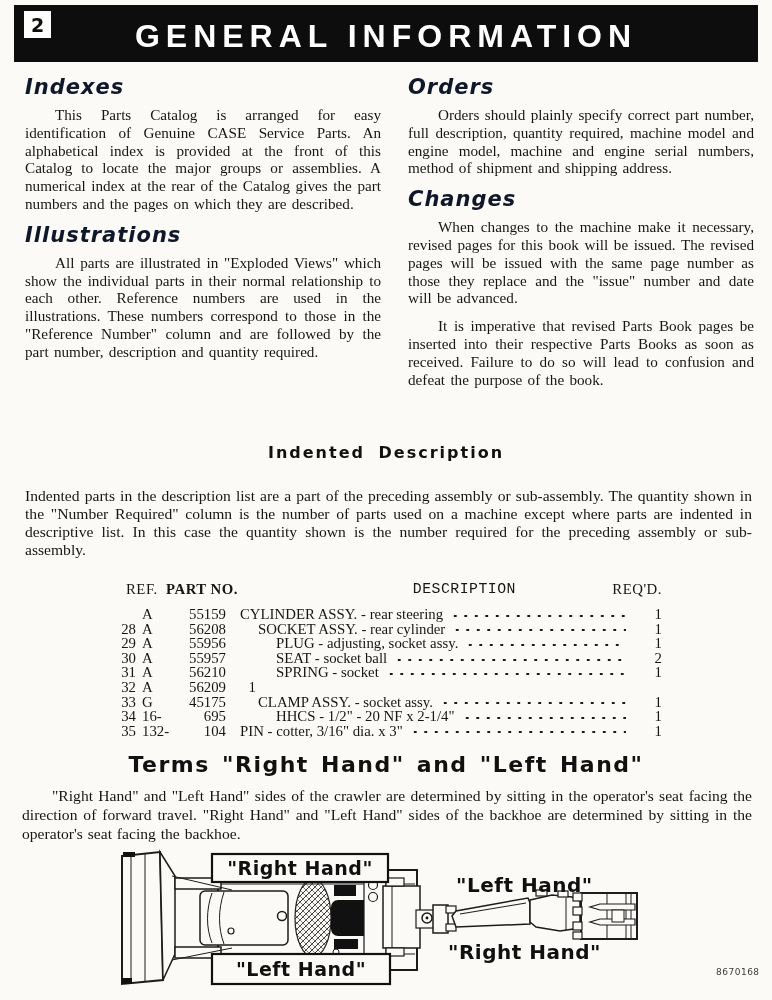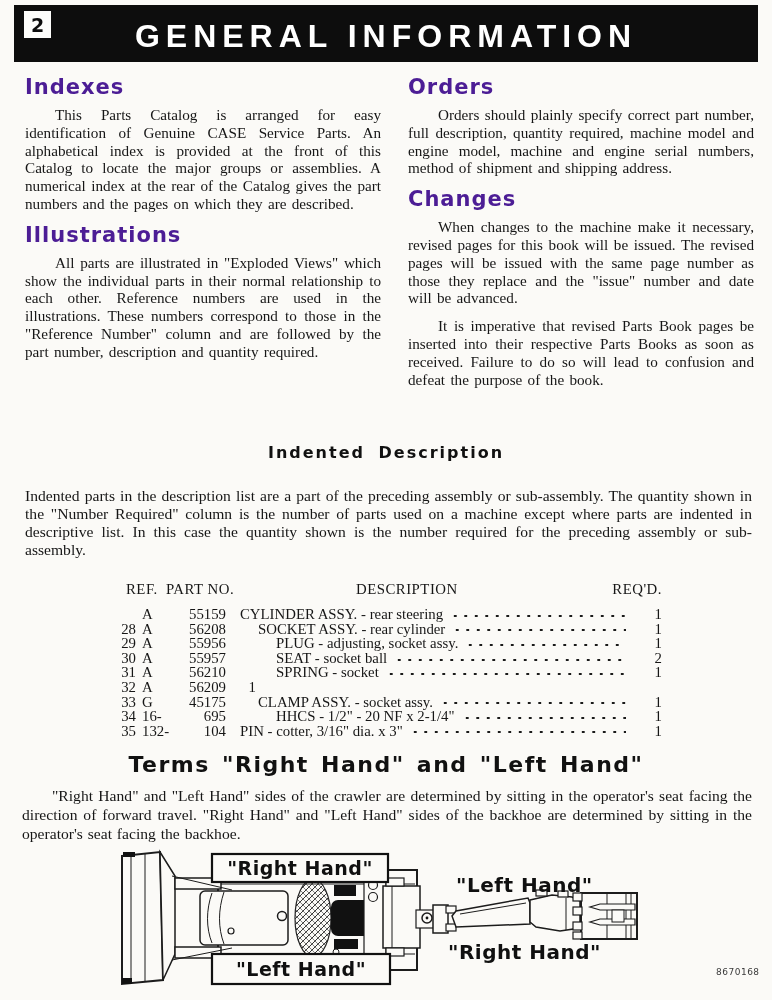--- a/index.html
+++ b/index.html
@@ -24,21 +24,21 @@
     font-family:"Liberation Sans",sans-serif;font-weight:bold;
     font-size:32px;letter-spacing:6px;line-height:62px;
   }
   
   .col{position:absolute;top:75px;}
   .col-left{left:25px;width:356px;}
   .col-right{left:408px;width:346px;}
   .col h2{
     margin:0 0 7px 0;
     font-family:"DejaVu Sans",sans-serif;font-weight:bold;
-    font-size:21px;line-height:24px;letter-spacing:1px;color:#4c1d95;
+    font-size:21px;line-height:24px;letter-spacing:1px;color:#0f172a;font-style:italic;
   }
   .col p{
     margin:0 0 10px 0;
     font-size:15.2px;line-height:17.8px;
     text-align:justify;text-indent:30px;word-spacing:1.5px;
   }
   
   .center-head{
     position:absolute;left:0;width:772px;text-align:center;
     font-family:"DejaVu Sans",sans-serif;font-weight:bold;color:#111;
@@ -51,22 +51,22 @@
   }
   .p-terms{
     position:absolute;left:22px;top:786px;width:730px;
     font-size:15.6px;line-height:19px;text-align:justify;text-indent:30px;margin:0;word-spacing:1px;
   }
   
   .parts-table{position:absolute;left:110px;top:581px;width:552px;font-size:14.8px;}
   .thead{position:relative;height:17px;margin-bottom:9px;letter-spacing:0.5px;}
   .thead span{position:absolute;top:0;white-space:nowrap;}
   .h-ref{left:16px;}
-  .h-part{left:56px;}
-  .h-desc{left:246px;width:160px;text-align:left;}
+  .h-part{left:56px;font-weight:bold;}
+  .h-desc{left:246px;width:160px;text-align:right;font-family:Liberation Mono, monospace;}
   .h-reqd{right:0;top:-2px;}
   .trow{display:flex;height:14.6px;line-height:14.6px;white-space:nowrap;}
   .c-ref{width:26px;text-align:right;}
   .c-prefix{width:38px;padding-left:6px;box-sizing:border-box;}
   .c-num{width:52px;text-align:right;}
   .c-desc{flex:1;display:flex;margin-left:14px;min-width:0;text-align:center;}
   .ind1 .dtext{padding-left:18px;}
   .ind2 .dtext{padding-left:36px;}
   .leader{
     flex:1;min-width:12px;margin:0 6px 0 5px;

